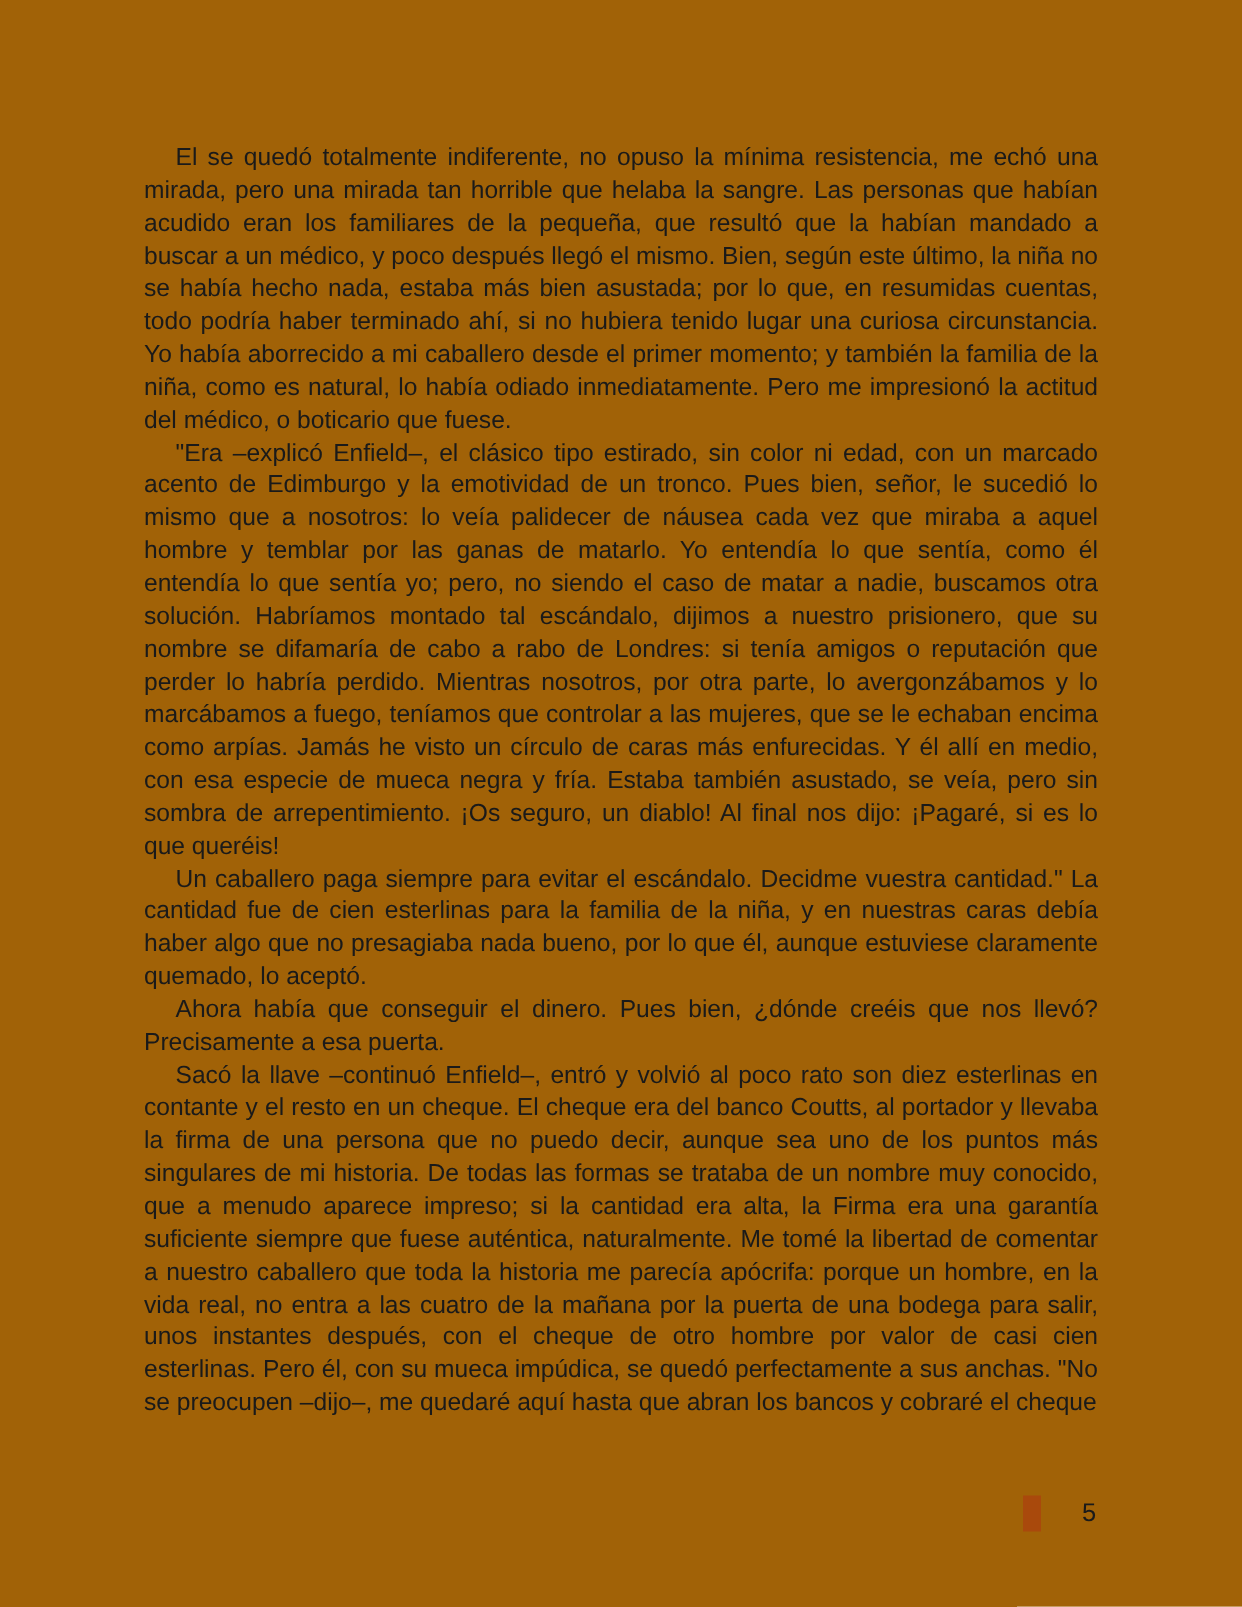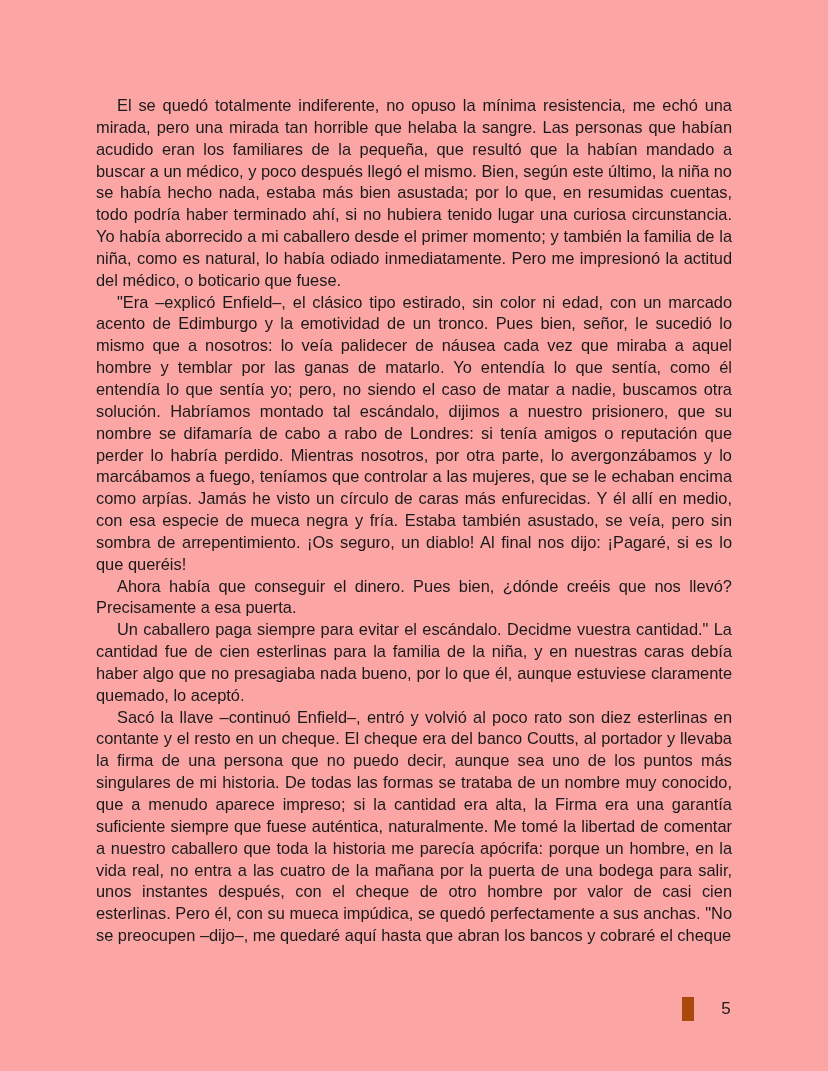--- a/index.html
+++ b/index.html
@@ -11,21 +11,21 @@
     width: 828px;
     height: 1071px;
     position: relative;
     overflow: hidden;
   }
   .page {
     position: absolute;
     left: 0; top: 0;
     width: 828px;
     height: 1071px;
-    background: #fca5a5;
+    background: #a16207;
   }
   .text-block {
     position: absolute;
     left: 96px;
     top: 95px;
     width: 636px;
     font-family: "Liberation Sans", "DejaVu Sans", sans-serif;
     font-size: 16.4px;
     line-height: 21.85px;
     color: #1a1a1a;
@@ -55,20 +55,20 @@
     text-align: center;
   }
 </style>
 </head>
 <body>
 
 <div class="page">
   <div class="text-block">
     <p>El se quedó totalmente indiferente, no opuso la mínima resistencia, me echó una mirada, pero una mirada tan horrible que helaba la sangre. Las personas que habían acudido eran los familiares de la pequeña, que resultó que la habían mandado a buscar a un médico, y poco después llegó el mismo. Bien, según este último, la niña no se había hecho nada, estaba más bien asustada; por lo que, en resumidas cuentas, todo podría haber terminado ahí, si no hubiera tenido lugar una curiosa circunstancia. Yo había aborrecido a mi caballero desde el primer momento; y también la familia de la niña, como es natural, lo había odiado inmediatamente. Pero me impresionó la actitud del médico, o boticario que fuese.</p>
     <p>"Era –explicó Enfield–, el clásico tipo estirado, sin color ni edad, con un marcado acento de Edimburgo y la emotividad de un tronco. Pues bien, señor, le sucedió lo mismo que a nosotros: lo veía palidecer de náusea cada vez que miraba a aquel hombre y temblar por las ganas de matarlo. Yo entendía lo que sentía, como él entendía lo que sentía yo; pero, no siendo el caso de matar a nadie, buscamos otra solución. Habríamos montado tal escándalo, dijimos a nuestro prisionero, que su nombre se difamaría de cabo a rabo de Londres: si tenía amigos o reputación que perder lo habría perdido. Mientras nosotros, por otra parte, lo avergonzábamos y lo marcábamos a fuego, teníamos que controlar a las mujeres, que se le echaban encima como arpías. Jamás he visto un círculo de caras más enfurecidas. Y él allí en medio, con esa especie de mueca negra y fría. Estaba también asustado, se veía, pero sin sombra de arrepentimiento. ¡Os seguro, un diablo! Al final nos dijo: ¡Pagaré, si es lo que queréis!</p>
+    <p>Un caballero paga siempre para evitar el escándalo. Decidme vuestra cantidad." La cantidad fue de cien esterlinas para la familia de la niña, y en nuestras caras debía haber algo que no presagiaba nada bueno, por lo que él, aunque estuviese claramente quemado, lo aceptó.</p>
     <p>Ahora había que conseguir el dinero. Pues bien, ¿dónde creéis que nos llevó? Precisamente a esa puerta.</p>
-    <p>Un caballero paga siempre para evitar el escándalo. Decidme vuestra cantidad." La cantidad fue de cien esterlinas para la familia de la niña, y en nuestras caras debía haber algo que no presagiaba nada bueno, por lo que él, aunque estuviese claramente quemado, lo aceptó.</p>
     <p>Sacó la llave –continuó Enfield–, entró y volvió al poco rato son diez esterlinas en contante y el resto en un cheque. El cheque era del banco Coutts, al portador y llevaba la firma de una persona que no puedo decir, aunque sea uno de los puntos más singulares de mi historia. De todas las formas se trataba de un nombre muy conocido, que a menudo aparece impreso; si la cantidad era alta, la Firma era una garantía suficiente siempre que fuese auténtica, naturalmente. Me tomé la libertad de comentar a nuestro caballero que toda la historia me parecía apócrifa: porque un hombre, en la vida real, no entra a las cuatro de la mañana por la puerta de una bodega para salir, unos instantes después, con el cheque de otro hombre por valor de casi cien esterlinas. Pero él, con su mueca impúdica, se quedó perfectamente a sus anchas. "No se preocupen –dijo–, me quedaré aquí hasta que abran los bancos y cobraré el cheque</p>
   </div>
 
   <div class="footer-marker" style="background: rgb(169, 73, 12);"></div>
   <div class="page-number">5</div>
 </div>
 
 </body></html>

